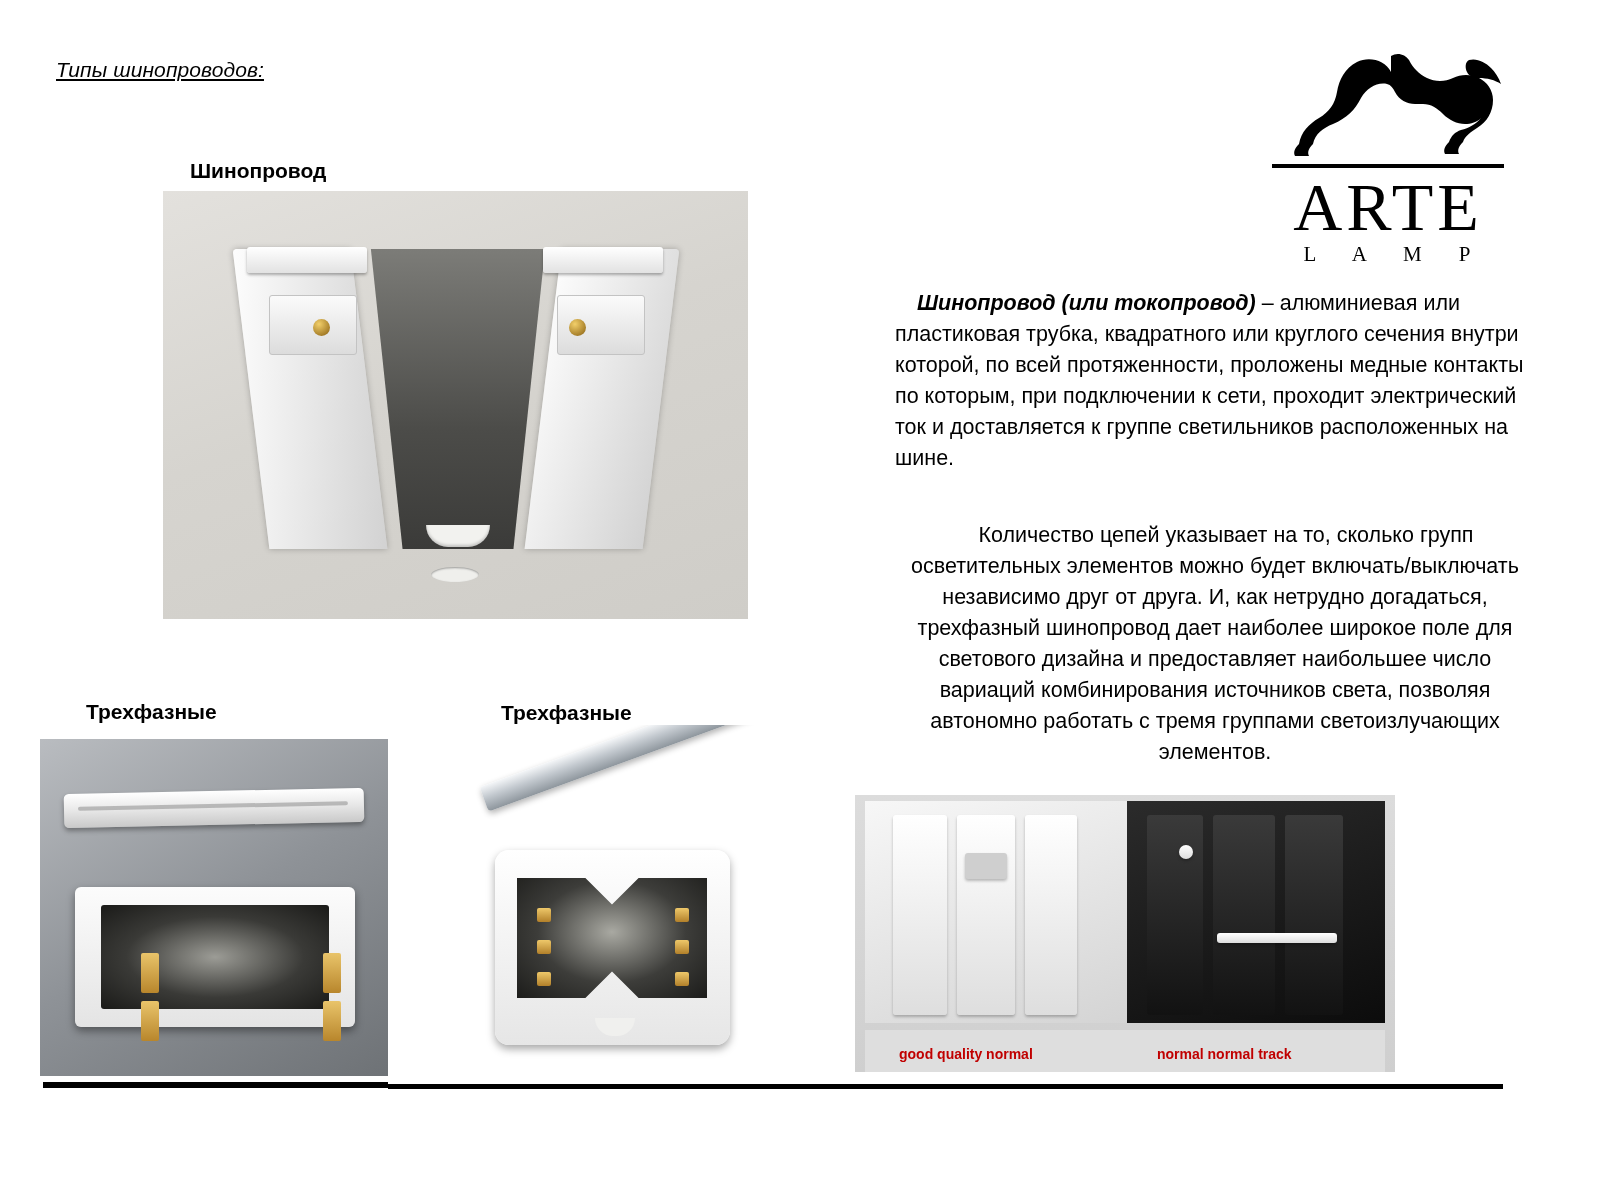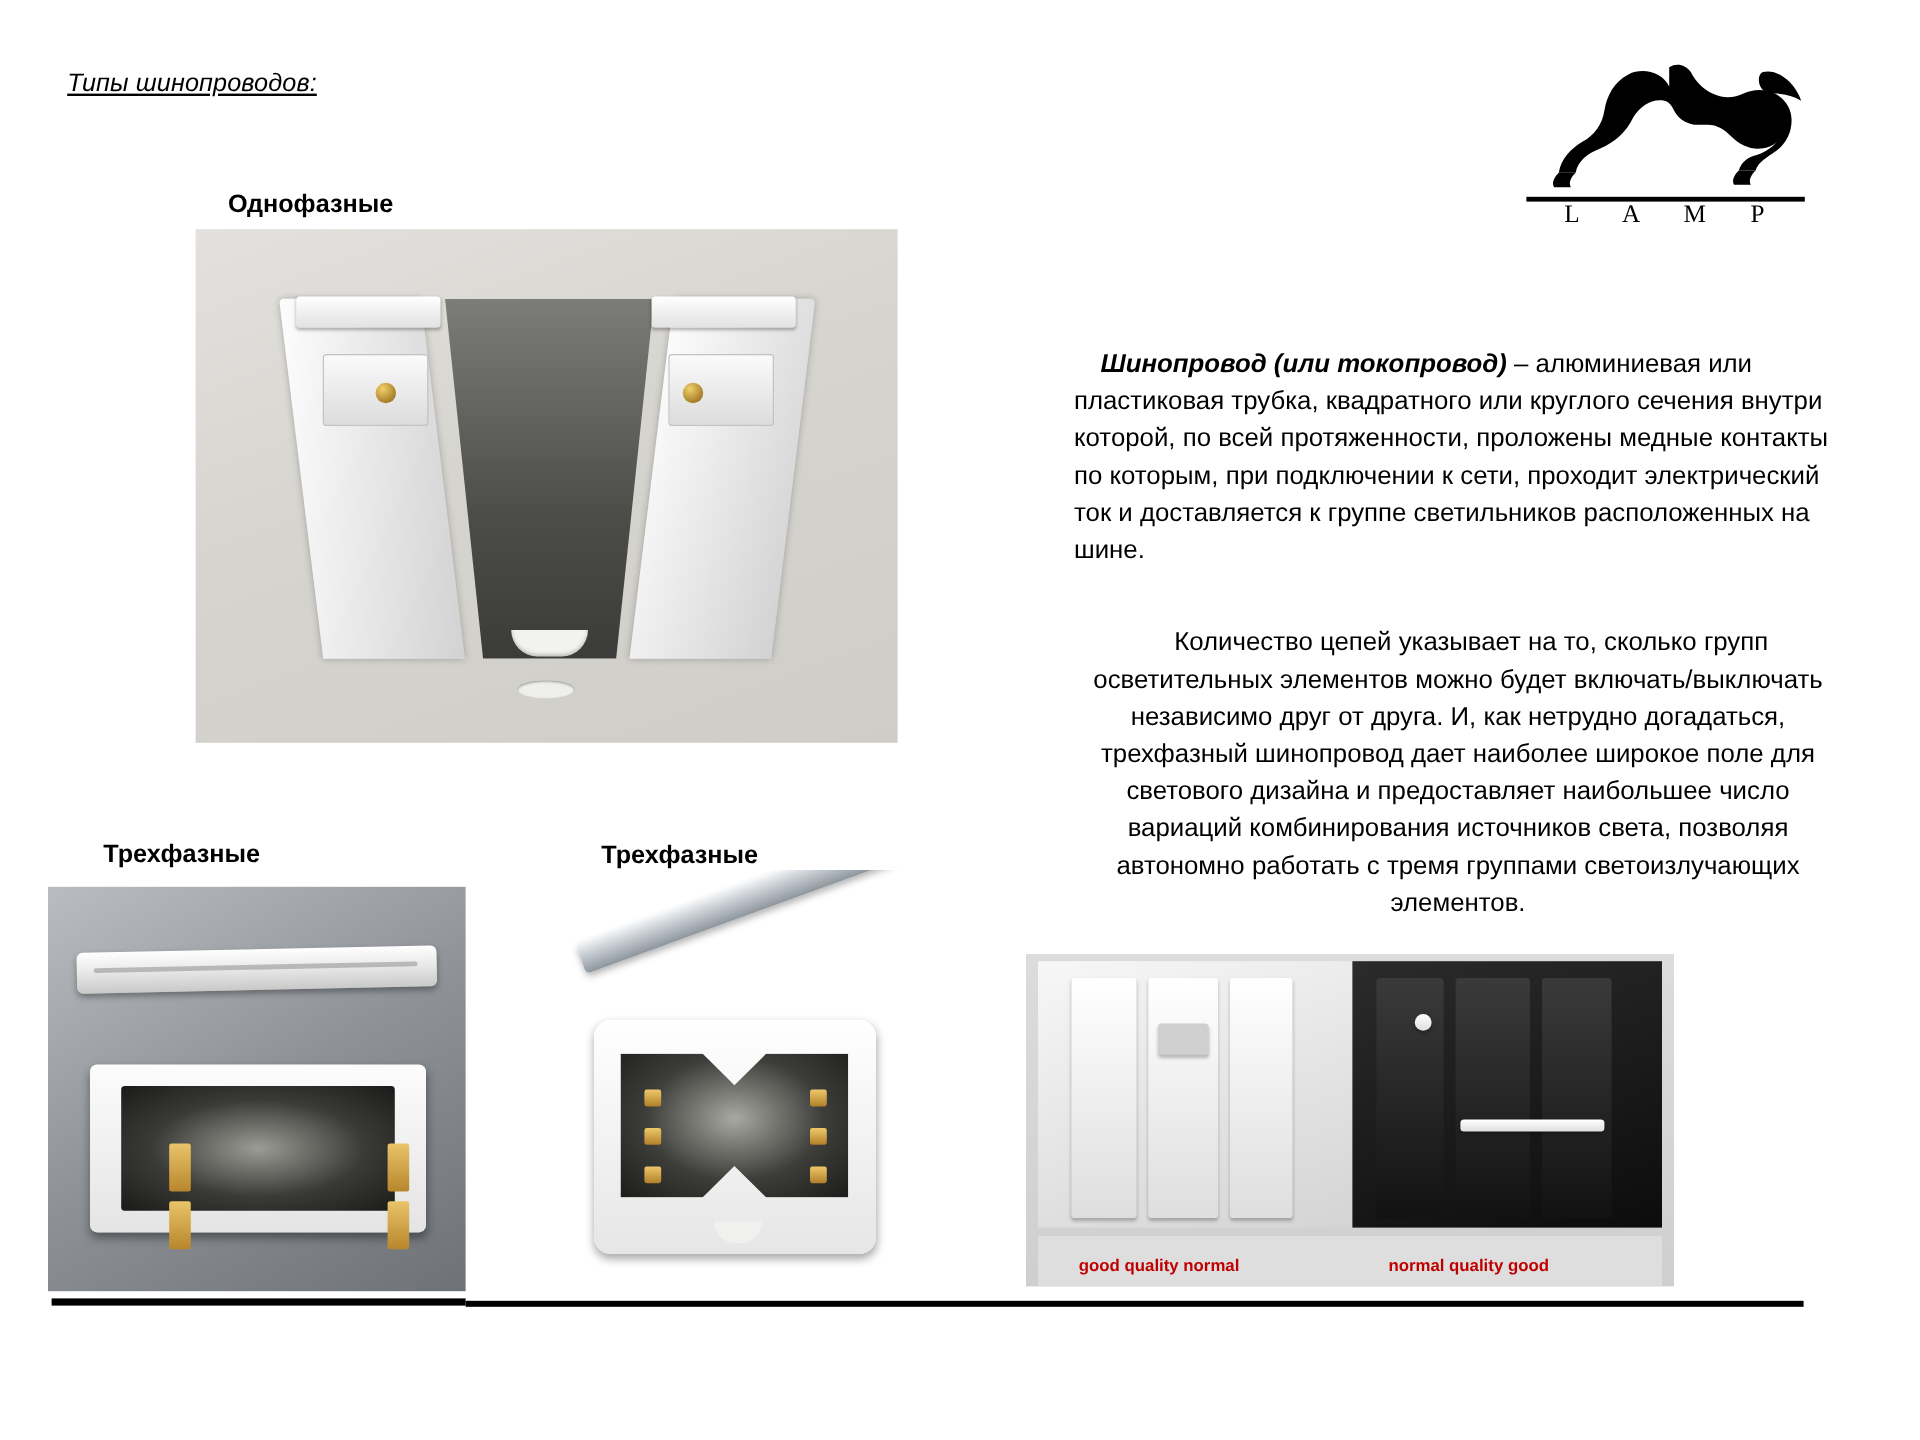--- a/index.html
+++ b/index.html
@@ -343,24 +343,25 @@
   <div class="logo">
     <div class="logo-griffin">
       <svg viewBox="0 0 230 110" width="230" height="110" aria-hidden="true">
         <path fill="#000" d="M118 20 C112 8 96 4 84 10 C72 16 66 28 64 40 C62 52 56 60 46 66 C36 72 28 80 26 92 L40 92 C42 82 50 76 60 72 C74 66 82 58 88 46 C94 36 104 30 114 32 C118 33 120 36 122 40 C126 48 134 52 142 52 L150 52 C158 52 164 56 170 62 C176 68 184 72 192 72 C198 72 204 70 208 66 C203 72 196 76 188 78 C182 80 178 84 176 90 L190 90 C192 84 198 80 204 76 C214 70 220 60 220 48 C220 38 214 30 206 26 C198 22 188 22 180 26 C172 30 162 30 154 26 C146 22 140 16 136 8 C132 2 124 0 118 4 Z"></path>
         <path fill="#000" d="M196 8 C204 6 212 10 218 16 C222 20 226 26 228 32 C222 28 214 26 206 26 C200 26 196 24 194 20 C192 16 192 10 196 8 Z"></path>
         <path fill="#000" d="M26 92 C22 96 20 100 22 104 L36 104 C34 100 36 96 40 92 Z"></path>
         <path fill="#000" d="M176 90 C172 94 170 98 172 102 L186 102 C184 98 186 94 190 90 Z"></path>
       </svg>
     </div>
     <div class="logo-rule"></div>
+    <div class="logo-word">ARTE</div>
     <div class="logo-sub">L A M P</div>
   </div>
 
-  <div class="caption cap-single">Однофазные</div>
+  <div class="caption cap-single">Шинопровод</div>
 
   <div class="photo" id="photo-single">
     <div class="sp-body">
       <div class="sp-inner-shadow"></div>
       <div class="sp-wall sp-left"></div>
       <div class="sp-wall sp-right"></div>
       <div class="sp-lip sp-lip-l"></div>
       <div class="sp-lip sp-lip-r"></div>
       <div class="sp-rail sp-rail-l"></div>
       <div class="sp-rail sp-rail-r"></div>
@@ -419,19 +420,19 @@
     </div>
     <div class="q-right">
       <div class="q-dark-rail" style="left:20px;  top:14px; width:56px; height:200px;"></div>
       <div class="q-dark-rail" style="left:86px;  top:14px; width:62px; height:200px;"></div>
       <div class="q-dark-rail" style="left:158px; top:14px; width:58px; height:200px;"></div>
       <div class="q-white-rail" style="left:90px;  top:132px; width:120px; height:10px;"></div>
       <div class="q-white-rail" style="left:52px;  top:44px; width:14px; height:14px; border-radius:50%;"></div>
     </div>
     <div class="q-caption-bar"></div>
     <div class="q-label q-label-left">good quality normal</div>
-    <div class="q-label q-label-right">normal quality good</div>
+    <div class="q-label q-label-right">normal normal track</div>
   </div>
 
   <div class="bottom-rule-left"></div>
   <div class="bottom-rule-right"></div>
 
 </div>
 
 </body></html>

